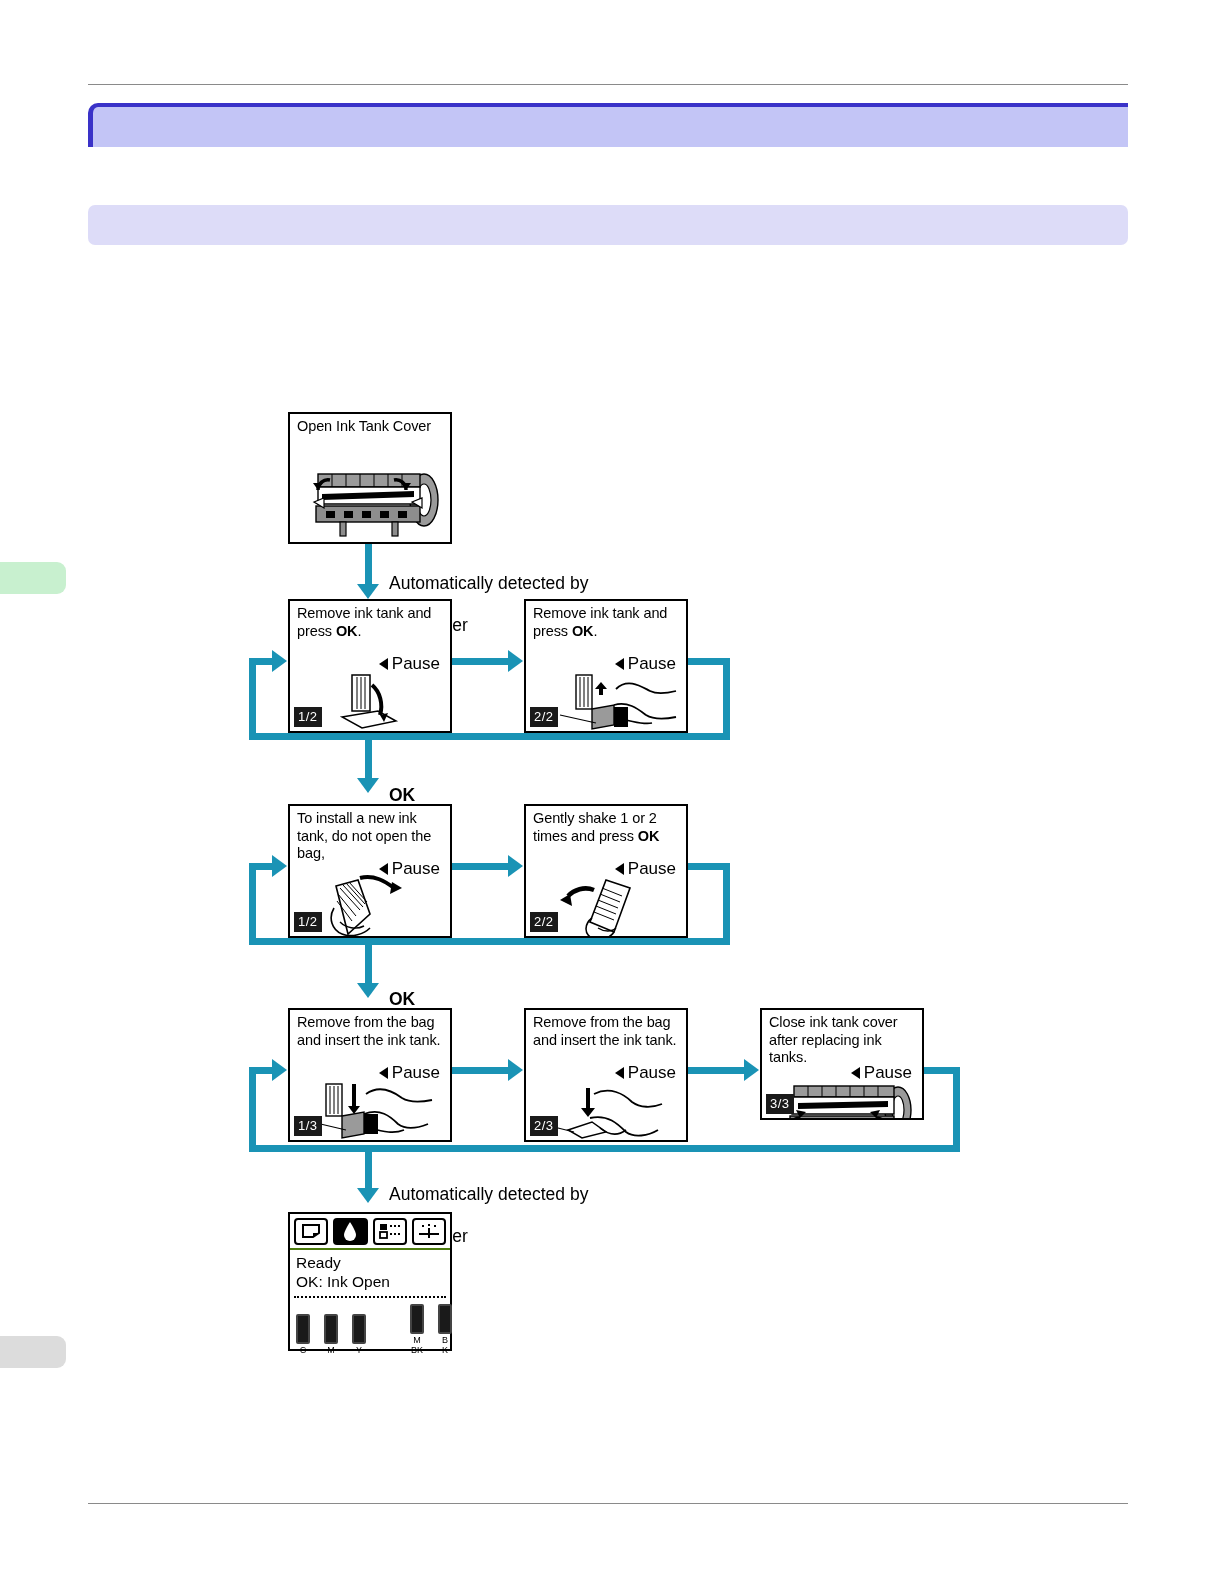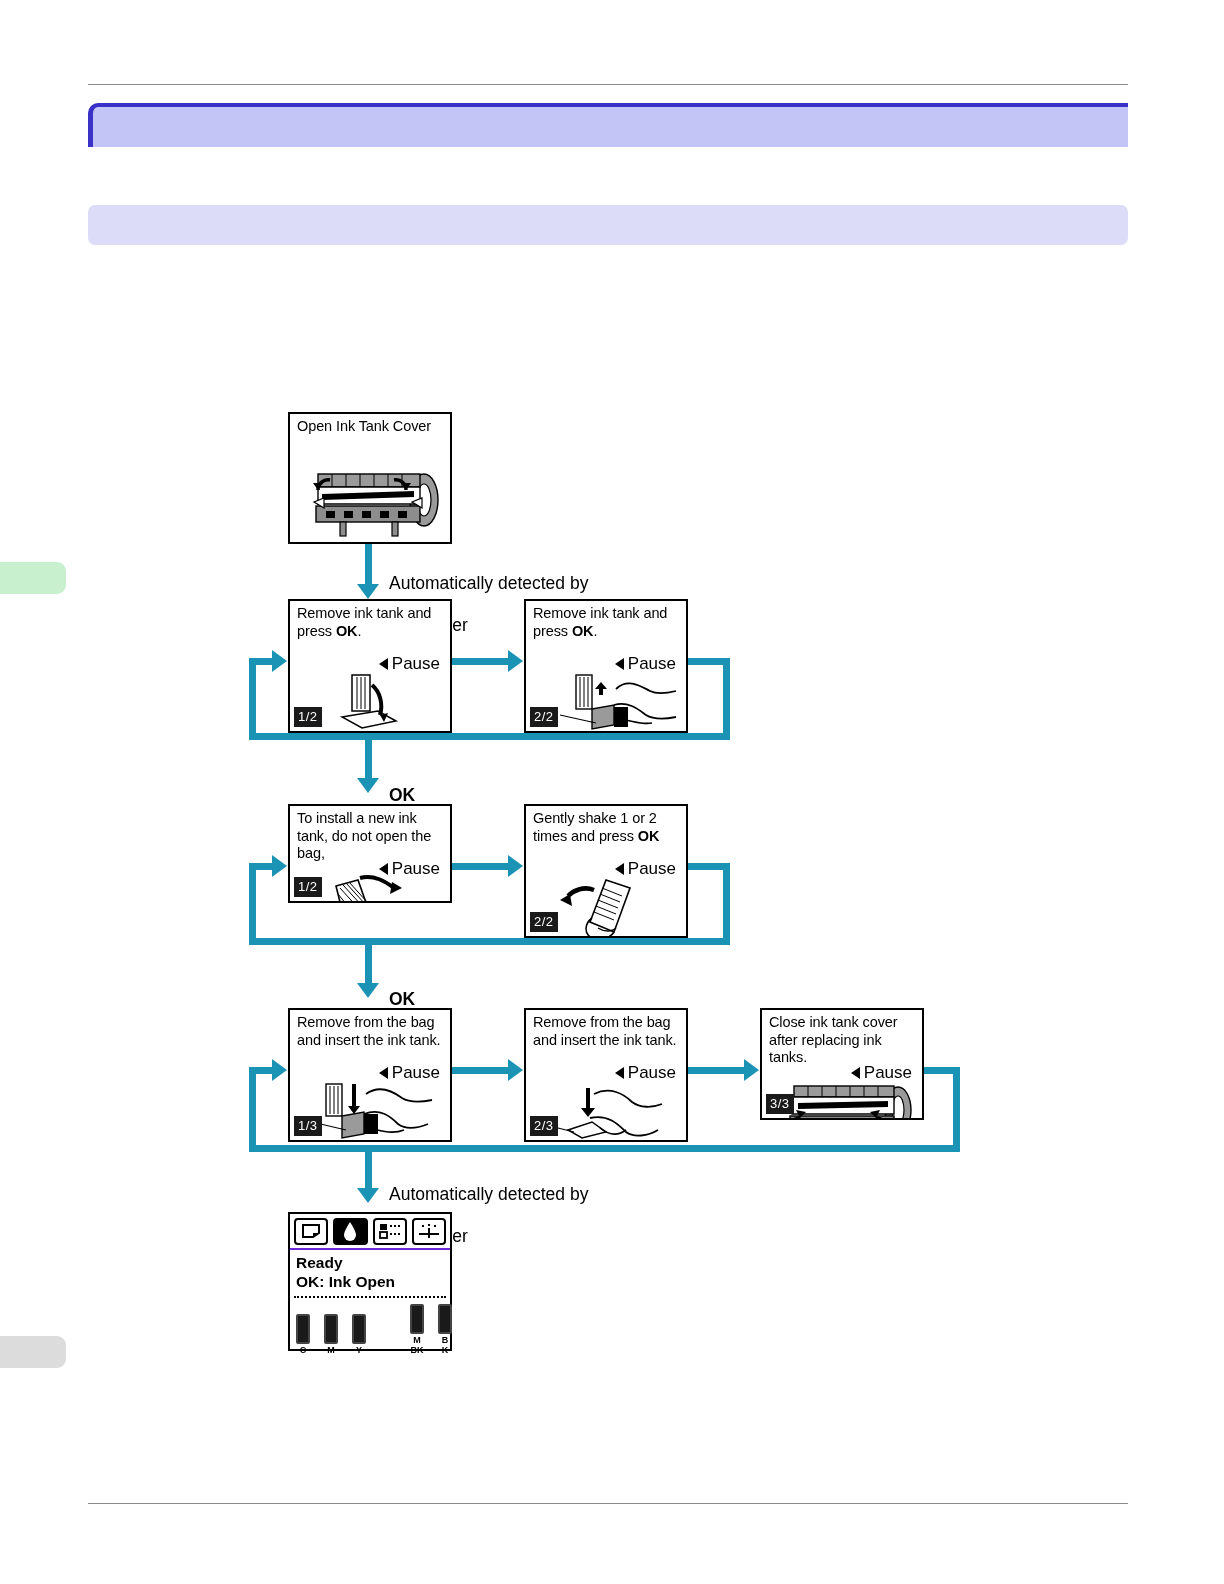--- a/index.html
+++ b/index.html
@@ -87,21 +87,21 @@
     position:absolute;left:0;right:0;top:0;height:34px;display:flex;align-items:center;
     gap:5px;padding:3px 4px;box-sizing:border-box;
   }
   .status .tb{
     width:36px;height:27px;border:2px solid #000;border-radius:4px;
     display:flex;align-items:center;justify-content:center;box-sizing:border-box;
     background:#fff;
   }
   .status .tb.sel{background:#000;border-color:#000;}
   .status .body{
-    position:absolute;left:0;right:0;top:34px;bottom:0;border-top:2px solid #6d28d9;font-weight:bold;
+    position:absolute;left:0;right:0;top:34px;bottom:0;border-top:2px solid #4d7c0f;
   }
   .status .line{
     position:absolute;left:6px;font-size:15.5px;line-height:18px;
   }
   .status .dotted{
     position:absolute;left:4px;right:4px;height:0;border-top:2px dotted #000;
   }
   .status .inks{position:absolute;left:6px;right:6px;display:flex;align-items:flex-end;}
   .ink{width:15px;display:flex;flex-direction:column;align-items:center;}
   .ink .bar{
@@ -230,21 +230,21 @@
     <div class="hline" style="left:249px;top:658px;width:28px;"></div>
     <div class="arrow-right" style="left:272px;top:650px;"></div>
 
     <div class="vline" style="left:365px;top:740px;height:40px;"></div>
     <div class="arrow-down" style="left:357px;top:778px;"></div>
     <div class="flow-label" style="left:389px;top:764px;">
       <b>OK</b>
       <span>button</span>
     </div>
 
-    <div class="lcd" style="left:288px;top:804px;width:164px;height:99px;">
+    <div class="lcd" style="left:288px;top:804px;width:164px;height:134px;">
       <div class="cap">To install a new ink
 tank, do not open
 the bag,</div>
       <div class="pause" style="top:55px;"><span class="tri"></span><span>Pause</span></div>
       <div class="art" style="left:28px;top:68px;width:110px;height:64px;">
         <svg viewBox="0 0 110 64" width="110" height="64">
           <path d="M18 12 L40 6 L52 40 L30 60 Z" fill="#fff" stroke="#000" stroke-width="1.6"></path>
           <g stroke="#000" stroke-width="1">
             <line x1="22" y1="14" x2="42" y2="36"></line>
               <line x1="25" y1="11" x2="45" y2="33"></line>

